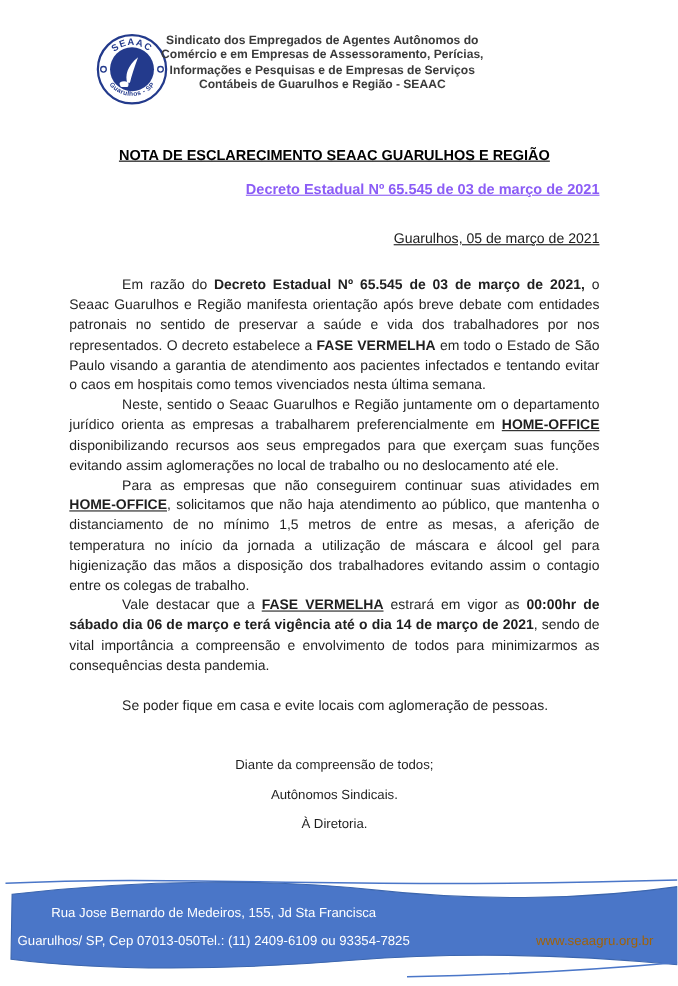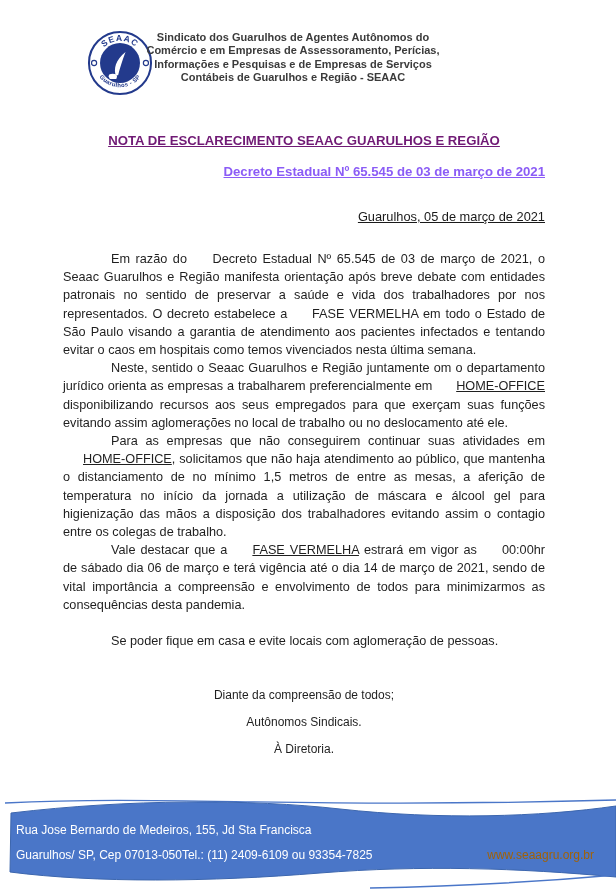--- a/index.html
+++ b/index.html
@@ -9,41 +9,41 @@
   }
   
   .logo{position:absolute;left:86px;top:26px;width:68px;height:74px;}
   .org-name{
     position:absolute;left:128px;width:330px;top:31px;text-align:center;
     font-size:11px;font-weight:bold;line-height:13.4px;color:#3b3b3b;
   }
   
   .doc-title{
     position:absolute;left:63px;right:71px;top:133px;text-align:center;
-    font-size:13.2px;font-weight:bold;text-decoration:underline;color:#701a75;
+    font-size:13.2px;font-weight:bold;text-decoration:underline;color:#000000;
   }
   .doc-subtitle{
     position:absolute;left:63px;right:71px;top:164px;text-align:right;
     font-size:13.2px;font-weight:bold;text-decoration:underline;color:#8b5cf6;
   }
   .dateline{
     position:absolute;right:71px;top:209px;font-size:12.8px;
     text-decoration:underline;color:#1a1a1a;
   }
   
   .body-col{position:absolute;left:63px;right:71px;top:250px;}
   .para{margin:0;font-size:12.7px;line-height:18.2px;text-align:justify;}
   .para.indent{text-indent:48px;}
   .para.sp{margin-top:18px;}
-  .b{font-weight:normal;margin-left:20px;}
+  .b{font-weight:bold;}
   .u{text-decoration:underline;}
   .closing{margin-top:36px;text-align:center;font-size:12px;line-height:18px;}
   .closing div{margin-bottom:9px;}
   
-  .footer{position:absolute;left:0;bottom:0;width:616px;height:101px;}
+  .footer{position:absolute;left:0;bottom:0;width:616px;height:101px;text-align:center;}
   .footer svg{position:absolute;left:0;top:0;}
   .wave-stroke{fill:none;stroke:#4a76c8;stroke-width:1.4;}
   .band-outline{stroke:#3c66ae;stroke-width:1;}
   .footer-text{position:absolute;left:16px;top:28px;color:#ffffff;font-size:12px;line-height:14px;}
   .footer-line2{margin-top:11px;}
   .footer-line2 .phone{}
   .website{position:absolute;right:22px;top:53px;color:#a16207;font-size:12px;}
   
   .navy-stroke{stroke:#233a8c;}
   .logo-arc-text{font-family:"Liberation Sans","DejaVu Sans",sans-serif;font-weight:bold;fill:#233a8c;}
@@ -69,21 +69,21 @@
       <textPath href="#arcBot" startOffset="50%" text-anchor="middle">Guarulhos - SP</textPath>
     </text>
     <g>
       <path d="M 35,54.5 C 32.5,47 34.5,36.5 46.5,27 C 42.5,37.5 39.5,47 37.8,54.5 Z" fill="#ffffff"></path>
       <ellipse cx="31.5" cy="55.5" rx="4.8" ry="2.8" fill="#ffffff"></ellipse>
       <rect x="27.5" y="55.5" width="8.6" height="3.4" rx="1.2" fill="#ffffff"></rect>
     </g>
   </svg>
 
   <div class="org-name">
-    <div>Sindicato dos Guarulhos de Agentes Autônomos do</div>
+    <div>Sindicato dos Empregados de Agentes Autônomos do</div>
     <div>Comércio e em Empresas de Assessoramento, Perícias,</div>
     <div>Informações e Pesquisas e de Empresas de Serviços</div>
     <div>Contábeis de Guarulhos e Região - SEAAC</div>
   </div>
 
   <div class="doc-title">NOTA DE ESCLARECIMENTO SEAAC GUARULHOS E REGIÃO</div>
   <div class="doc-subtitle">Decreto Estadual Nº 65.545 de 03 de março de 2021</div>
   <div class="dateline">Guarulhos, 05 de março de 2021</div>
 
   <div class="body-col">

